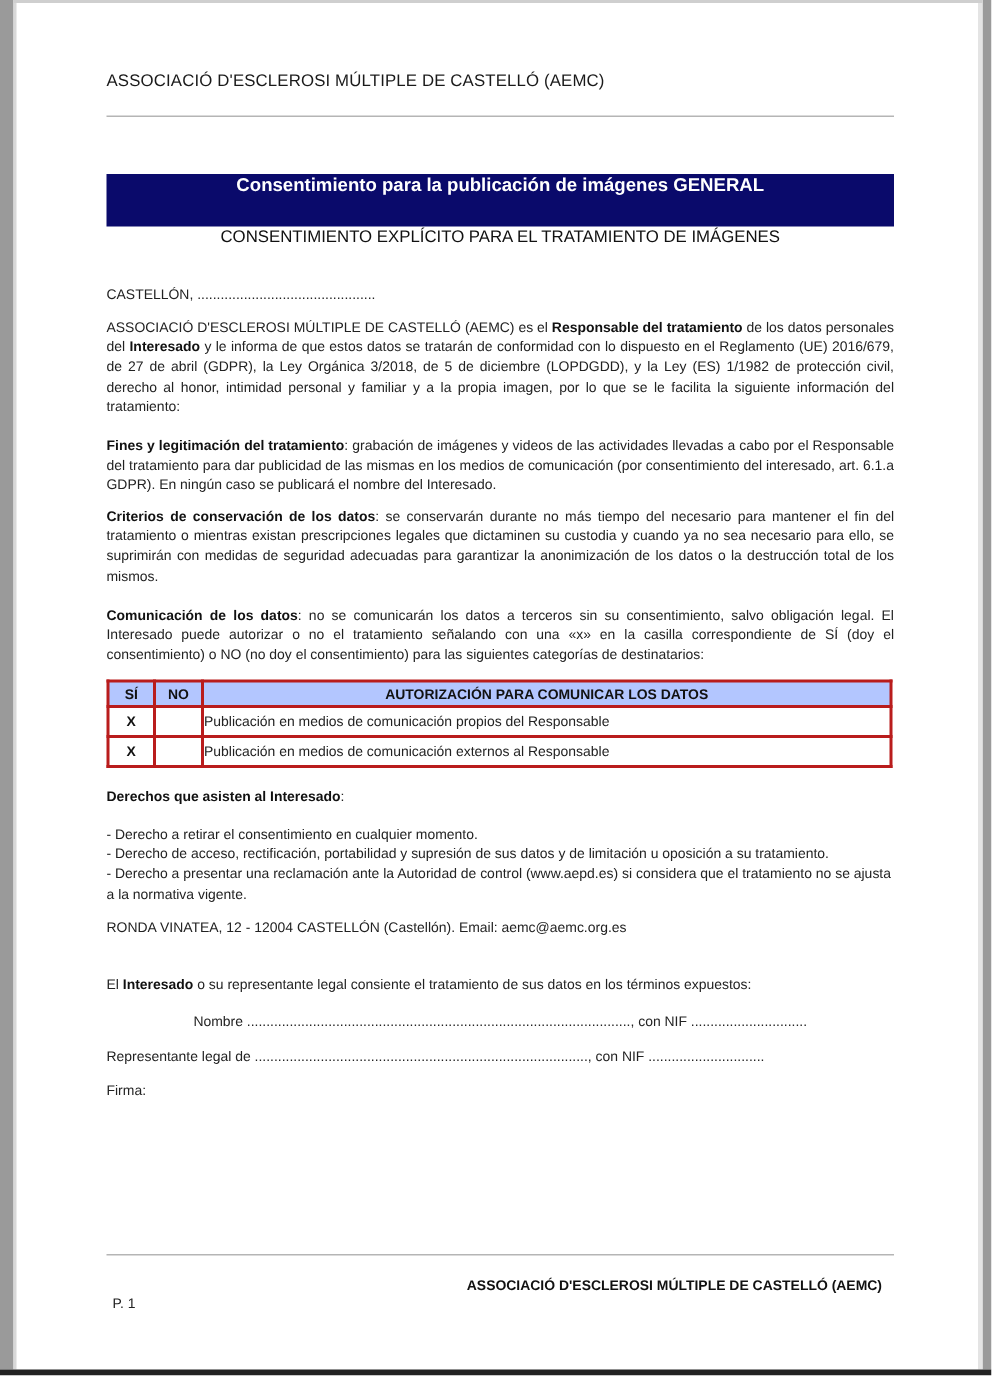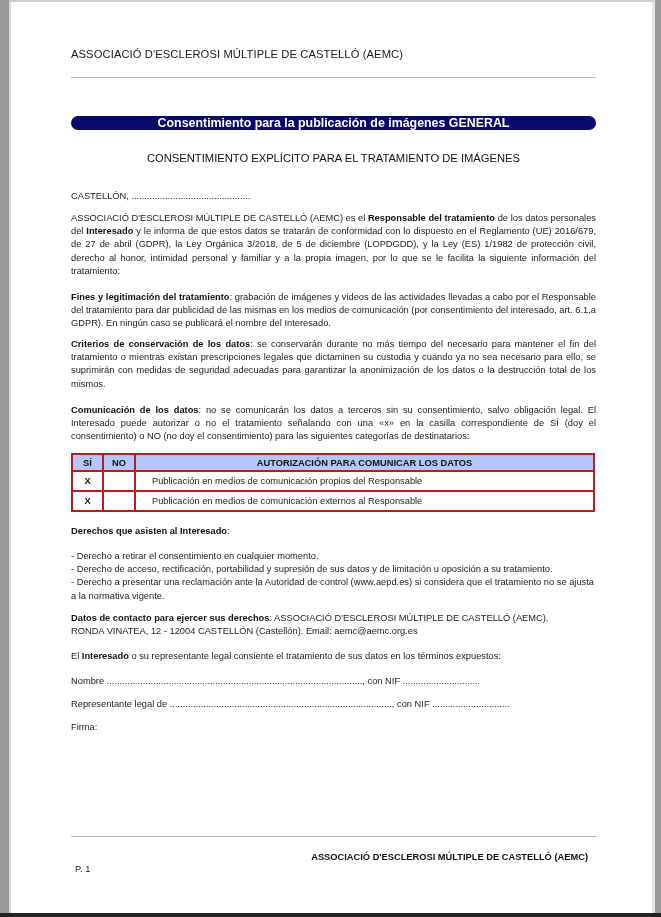--- a/index.html
+++ b/index.html
@@ -16,23 +16,23 @@
     .frame-right-inner { position: absolute; right: 6px; top: 0; width: 3px; height: 913px; background: #e4e4e4; }
     .frame-top { position: absolute; left: 9px; right: 6px; top: 0; height: 2px; background: #cfcfcf; }
     .frame-bottom { position: absolute; left: 0; right: 0; bottom: 0; height: 4px; background: #222; }
 
     .page { position: absolute; left: 71px; top: 0; width: 525px; }
 
     .header-org { position: absolute; top: 48px; left: 0; font-size: 11.2px; color: #1a1a1a; letter-spacing: 0.1px; }
     .header-rule { position: absolute; top: 77px; left: 0; width: 525px; height: 1px; background: #b5b5b5; }
 
     .title-bar {
-      position: absolute; top: 116px; left: 0; width: 525px; height: 14px;
+      position: absolute; top: 116px; left: 0; width: 525px; height: 35px;
       background: #0a0a6b; color: #fff; font-weight: bold; font-size: 12.4px;
-      display: flex; align-items: center; justify-content: center; border-radius: 11px;
+      display: flex; justify-content: center;
     }
     .subtitle { position: absolute; top: 152px; left: 0; width: 525px; text-align: center; font-size: 11.2px; color: #111; }
 
     .body-text { position: absolute; left: 0; width: 525px; font-size: 9.3px; line-height: 13.2px; text-align: justify; color: #222; }
     .body-text b { font-weight: bold; color: #111; }
 
     .city { top: 190px; }
     .p-intro { top: 212px; }
     .p-fines { top: 291px; }
     .p-criterios { top: 338px; }
@@ -41,21 +41,21 @@
     table.auth {
       position: absolute; top: 453px; left: 0; width: 524px;
       border-collapse: collapse; font-size: 9.3px;
     }
     table.auth td, table.auth th { border: 2px solid #b91c1c; height: 18px; padding: 0 4px; }
     table.auth th { background: #b3c6ff; font-weight: bold; height: 15px; color: #111; }
     table.auth td.c { text-align: center; font-weight: bold; width: 21px; }
     table.auth td.n { width: 22px; }
     table.auth th.s { width: 21px; }
     table.auth th.no { width: 22px; }
-    table.auth td.d { padding-left: 16px; color: #222; }
+    table.auth td.d { padding-left: 0; color: #222; }
 
     .p-derechos-h { top: 525px; }
     .p-derechos { top: 550px; }
     .p-contacto { top: 612px; }
     .p-consiente { top: 650px; }
     .f-nombre { top: 675px; }
     .f-rep { top: 698px; }
     .f-firma { top: 721px; }
 
     .footer-rule { position: absolute; top: 836px; left: 0; width: 525px; height: 1px; background: #b5b5b5; }
@@ -116,27 +116,26 @@
 
   <div class="body-text p-derechos-h"><b>Derechos que asisten al Interesado</b><span>:</span></div>
 
   <div class="body-text p-derechos">
     <div>- Derecho a retirar el consentimiento en cualquier momento.</div>
     <div>- Derecho de acceso, rectificación, portabilidad y supresión de sus datos y de limitación u oposición a su tratamiento.</div>
     <div style="text-align:left;">- Derecho a presentar una reclamación ante la Autoridad de control (www.aepd.es) si considera que el tratamiento no se ajusta a la normativa vigente.</div>
   </div>
 
   <div class="body-text p-contacto" style="text-align:left;">
-    <div><b>Datos de contacto para ejercer sus derechos</b><span>: ASSOCIACIÓ D'ESCLEROSI MÚLTIPLE DE CASTELLÓ (AEMC).</span></div>
     <div>RONDA VINATEA, 12 - 12004 CASTELLÓN (Castellón). Email: aemc@aemc.org.es</div>
   </div>
 
   <div class="body-text p-consiente"><span>El </span><b>Interesado</b><span> o su representante legal consiente el tratamiento de sus datos en los términos expuestos:</span></div>
 
-  <div class="body-text f-nombre" style="text-align:left;white-space:nowrap;overflow:hidden;">Nombre ..................................................................................................., con NIF ..............................</div>
+  <div class="body-text f-nombre" style="text-align:center;white-space:nowrap;overflow:hidden;">Nombre ..................................................................................................., con NIF ..............................</div>
   <div class="body-text f-rep" style="text-align:left;white-space:nowrap;overflow:hidden;">Representante legal de ......................................................................................, con NIF ..............................</div>
   <div class="body-text f-firma">Firma:</div>
 
   <div class="footer-rule"></div>
   <div class="footer-page">P. 1</div>
   <div class="footer-org">
     <div class="b">ASSOCIACIÓ D'ESCLEROSI MÚLTIPLE DE CASTELLÓ (AEMC)</div>
   </div>
 
 </div>

